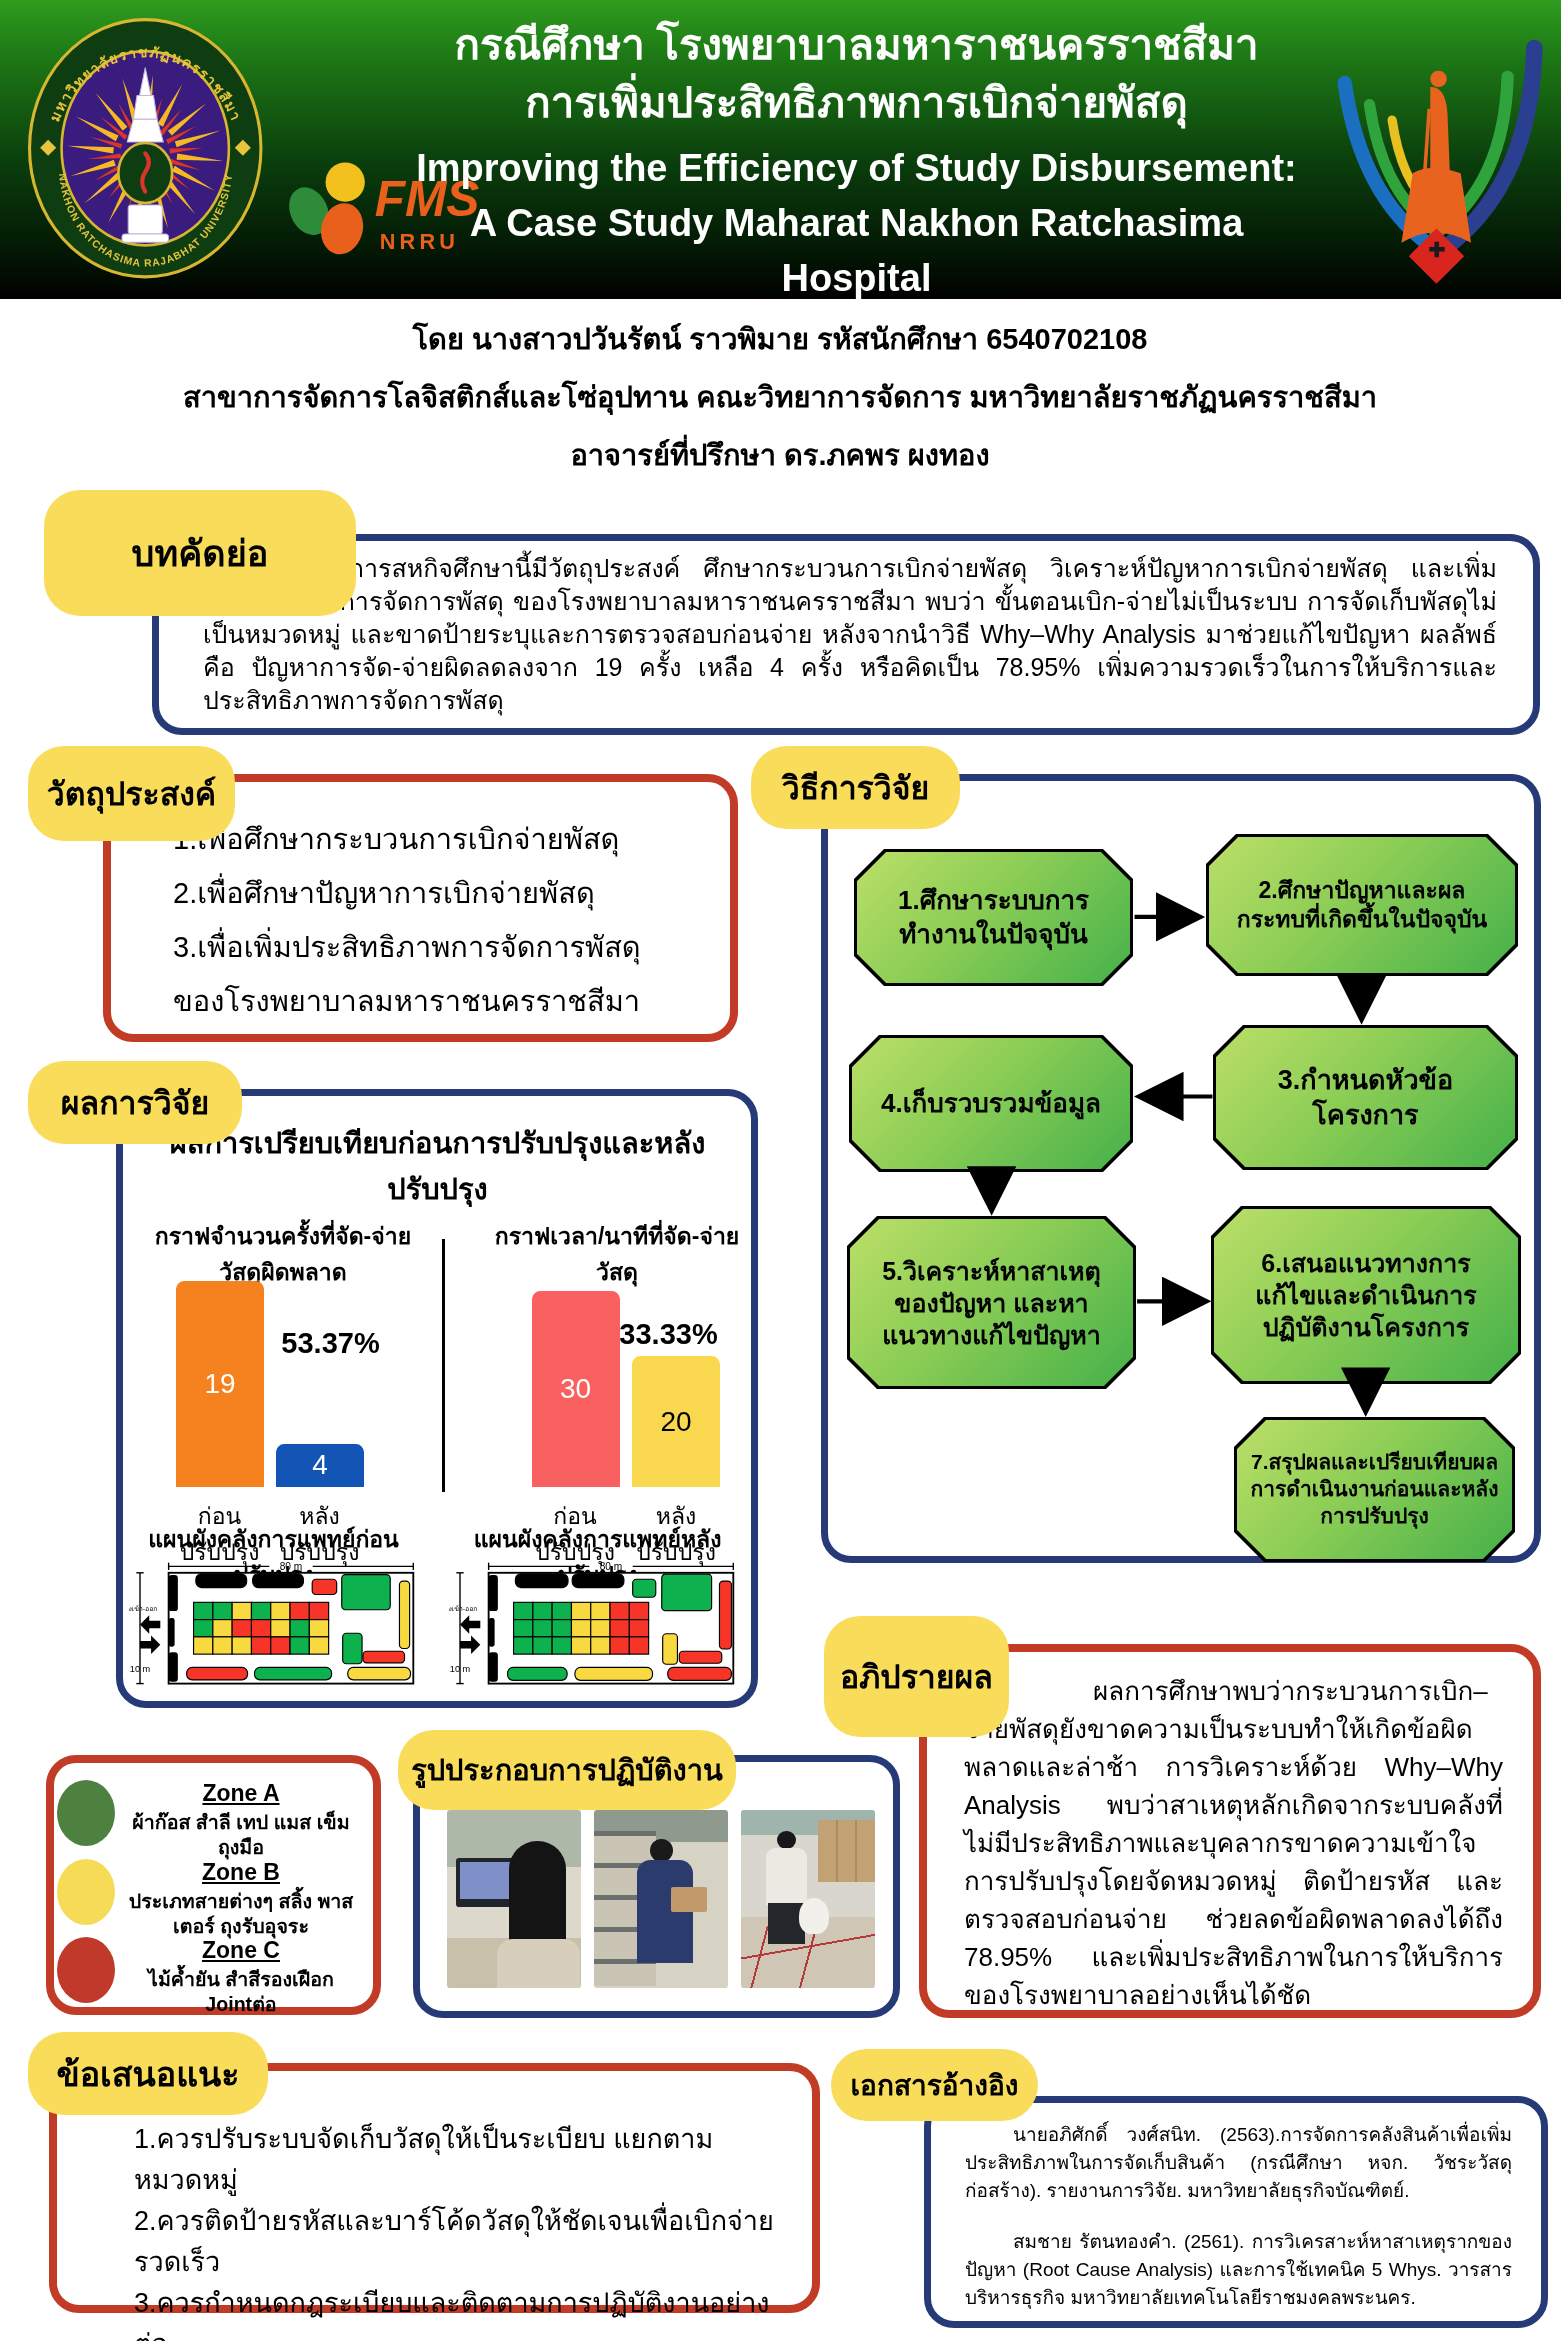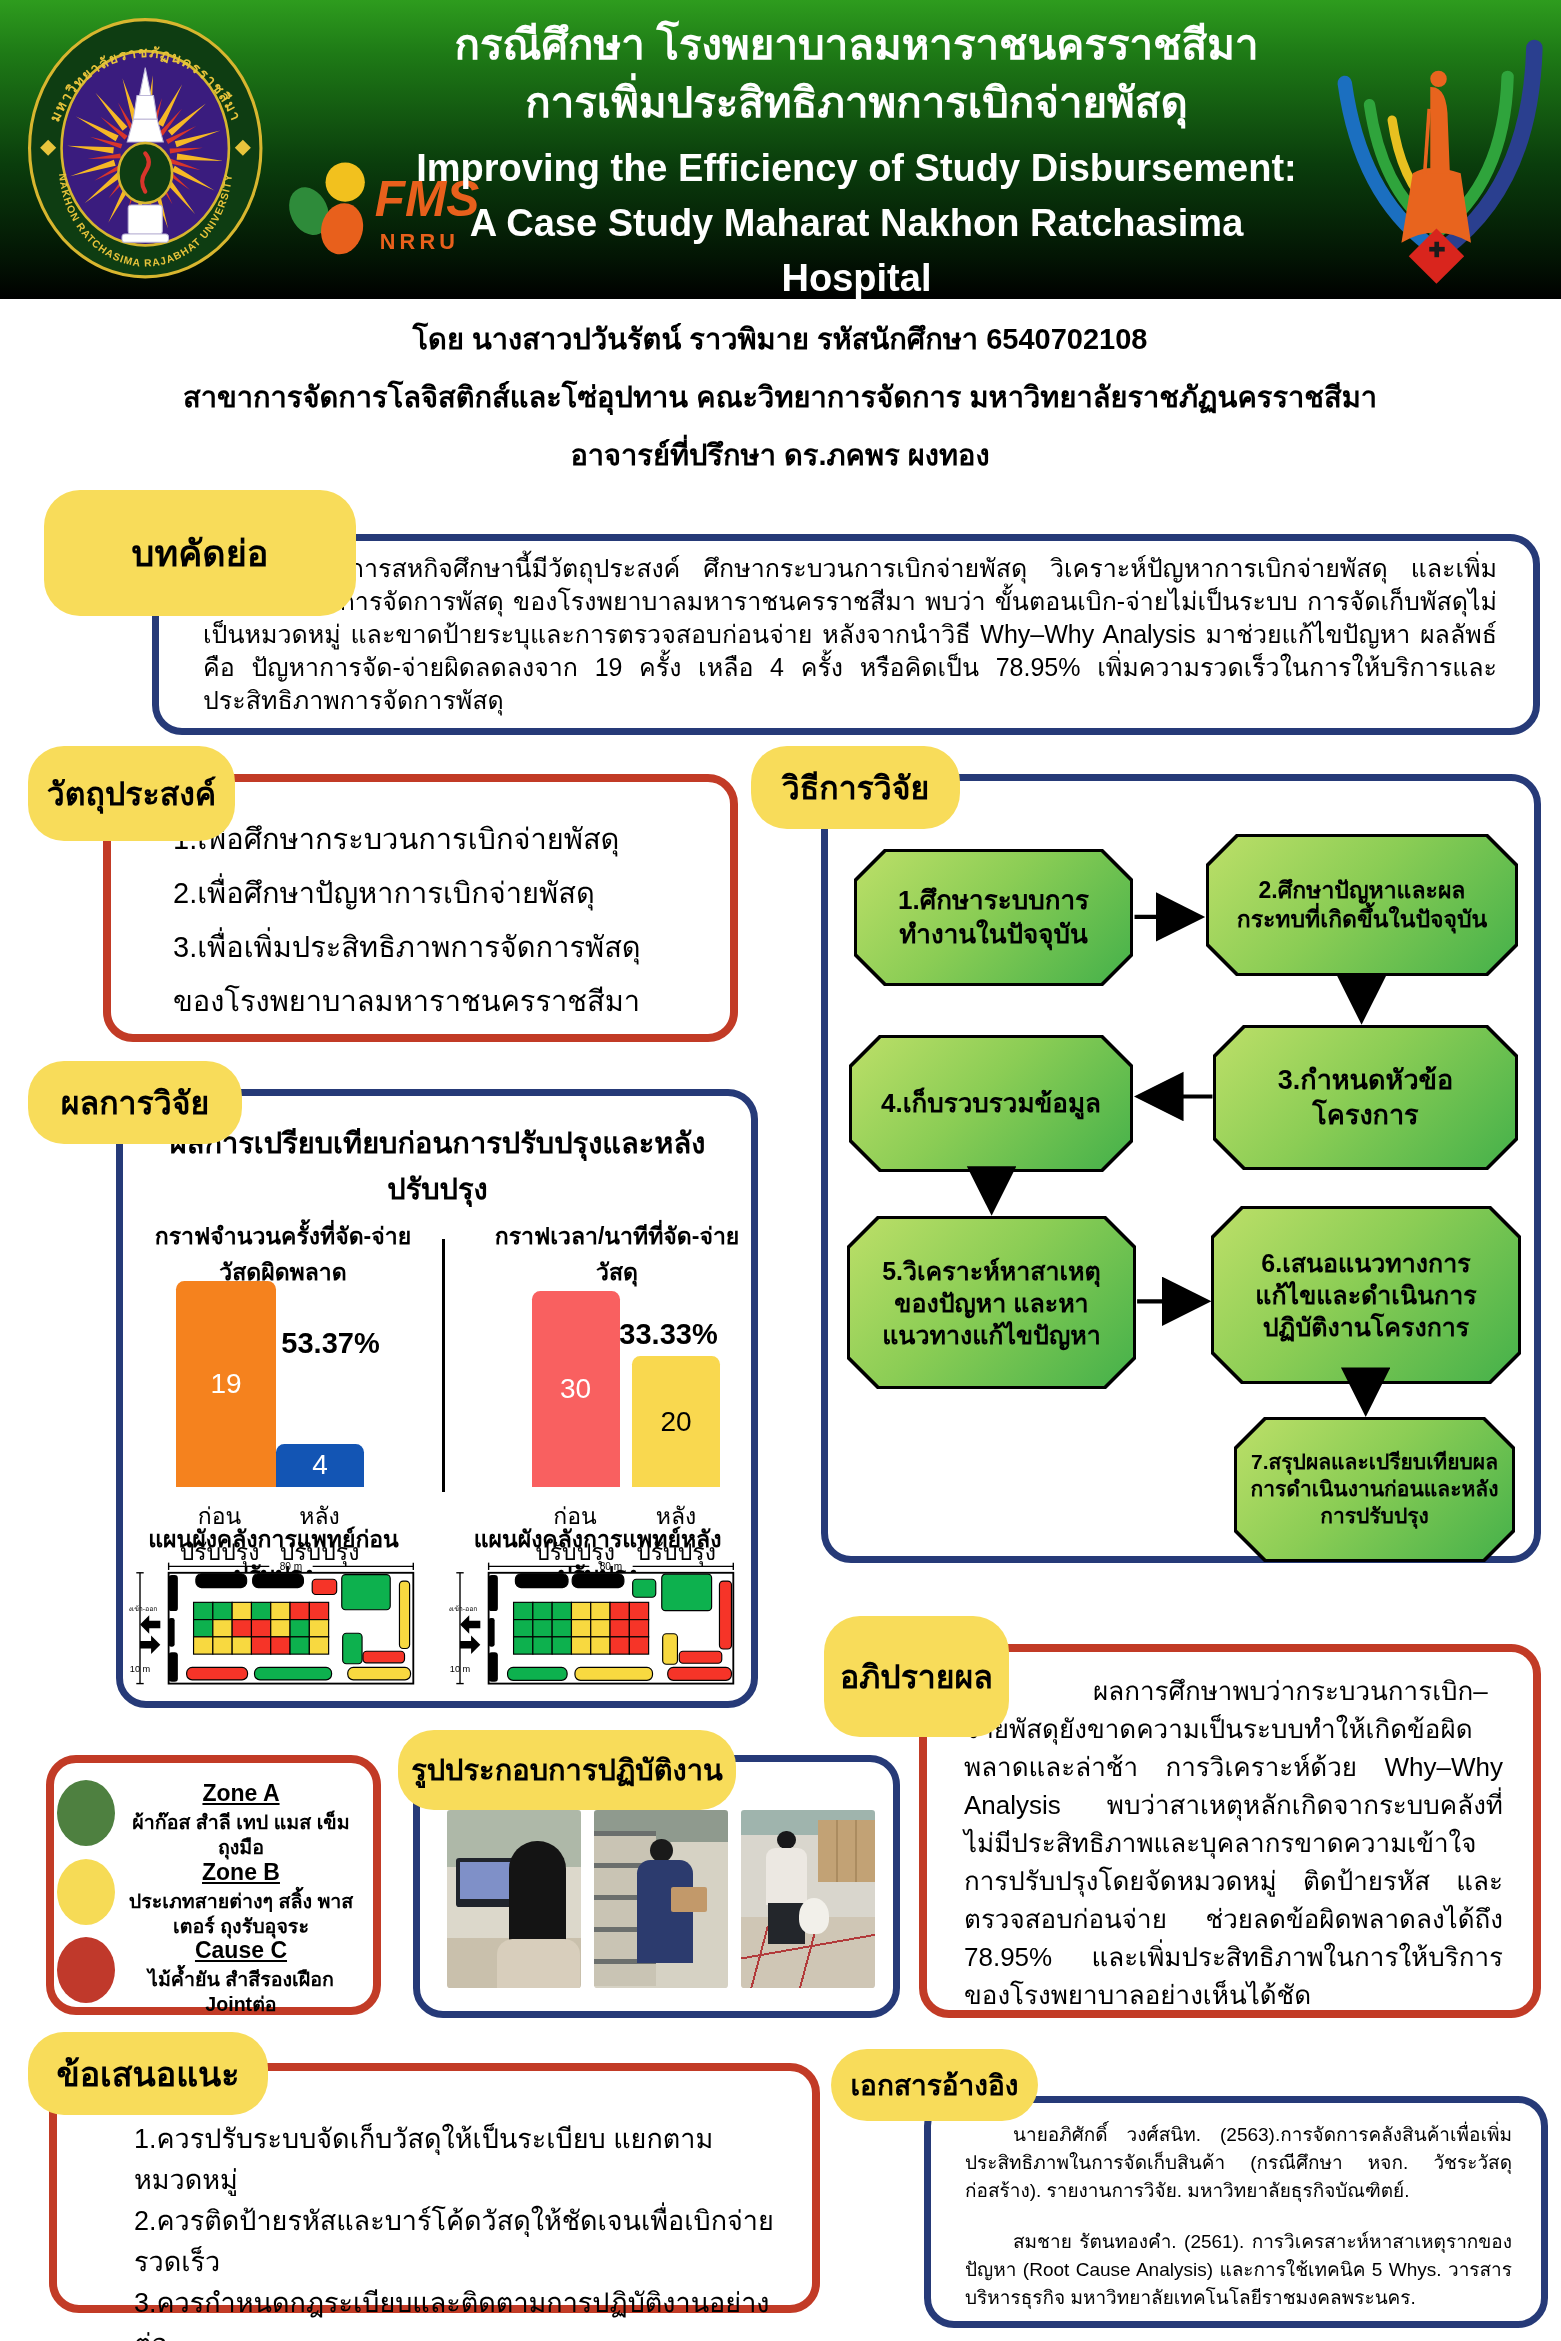--- a/index.html
+++ b/index.html
@@ -203,21 +203,21 @@
   <div class="panel navy" style="left:116px;top:1089px;width:628px;height:605px"></div>
   <div class="abs" style="left:147px;top:1120px;width:581px;text-align:center;font-weight:bold;font-size:29px;z-index:2">ผลการเปรียบเทียบก่อนการปรับปรุงและหลังปรับปรุง</div>
 
   <div class="ctitle" style="left:137px;top:1218px;width:292px;z-index:2">กราฟจำนวนครั้งที่จัด-จ่ายวัสดุผิดพลาด</div>
   <div class="tick" style="left:96px;top:1257px">20</div>
   <div class="tick" style="left:96px;top:1311px">15</div>
   <div class="tick" style="left:96px;top:1365px">10</div>
   <div class="tick" style="left:96px;top:1419px">5</div>
   <div class="tick" style="left:96px;top:1474px">0</div>
   <div class="plot" style="left:150px;top:1270px;width:263px;height:217px;z-index:2">
-    <div class="bar" style="left: 26px; width: 100px; background: rgb(245, 130, 30); height: 95%;">
+    <div class="bar" style="left: 26px; width: 88px; background: rgb(245, 130, 30); height: 95%;">
       <b style="color: rgb(255, 255, 255);">19</b>
       </div>
     <div class="bar" style="left: 126px; width: 88px; background: rgb(19, 85, 180); height: 20%;">
       <b style="color: rgb(255, 255, 255);">4</b>
       </div>
   </div>
   <div class="pct" style="left:271px;top:1327px;width:119px;z-index:2">53.37%</div>
   <div class="xlab" style="left:168px;top:1498px;width:103px;z-index:2">ก่อนปรับปรุง</div>
   <div class="xlab" style="left:268px;top:1498px;width:103px;z-index:2">หลังปรับปรุง</div>
 
@@ -364,21 +364,21 @@
     <span class="ztxt"><span class="zname">Zone A</span>
       <div class="zdesc">ผ้าก๊อส สำลี  เทป แมส เข็ม ถุงมือ</div></span>
   </div>
   <div class="zrow" style="top:1859px;z-index:2">
     <span class="zdot" style="background: rgb(246, 219, 86);"></span>
     <span class="ztxt"><span class="zname">Zone B</span>
       <div class="zdesc">ประเภทสายต่างๆ สลิ้ง พาสเตอร์ ถุงรับอุจระ</div></span>
   </div>
   <div class="zrow" style="top:1937px;z-index:2">
     <span class="zdot" style="background: rgb(192, 57, 43);"></span>
-    <span class="ztxt"><span class="zname">Cause C</span>
+    <span class="ztxt"><span class="zname">Zone C</span>
       <div class="zdesc">ไม้ค้ำยัน สำสีรองเฝือก Jointต่อ</div></span>
   </div>
 
   <div class="pill" style="left:398px;top:1730px;width:338px;height:80px;font-size:29px">รูปประกอบการปฏิบัติงาน</div>
   <div class="panel navy" style="left:413px;top:1755px;width:473px;height:249px"></div>
 
   <div class="photo" style="left:447px;top:1810px;width:134px;height:178px;z-index:2;
        background:linear-gradient(180deg,#aeb8a8 0 32%,#dcd8cb 32% 72%,#c9c0ac 72%)">
     <span class="abs" style="left:9.3px;top:48px;width:62px;height:49px;background:#20242c;border-radius:3.1px"></span>
     <span class="abs" style="left:13.4px;top:52px;width:54px;height:37px;background:#7f90c8"></span>

